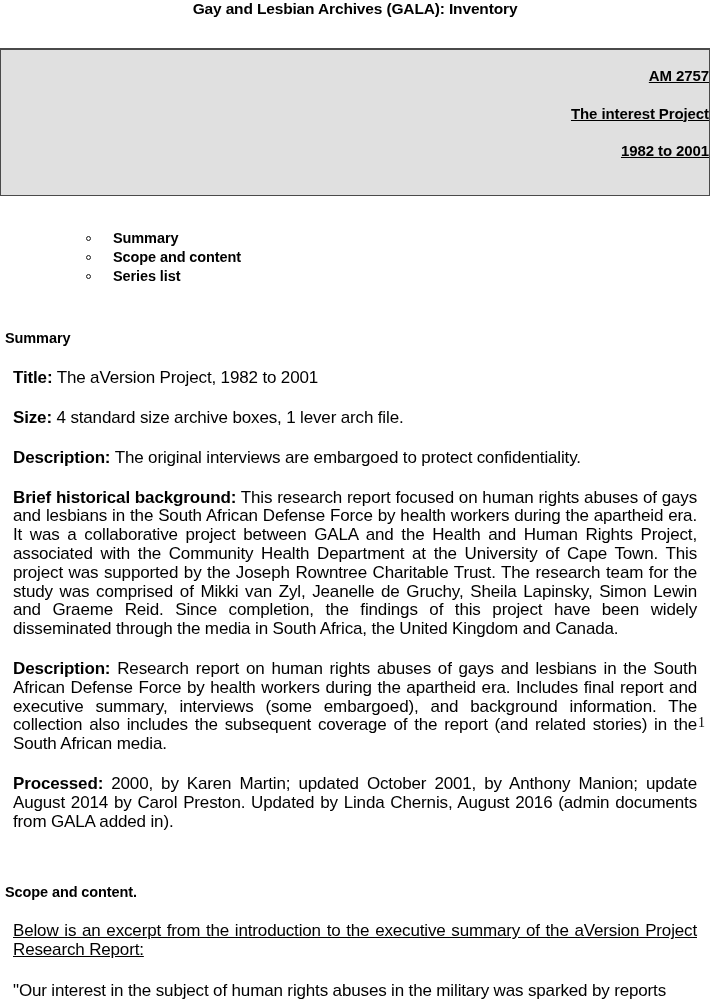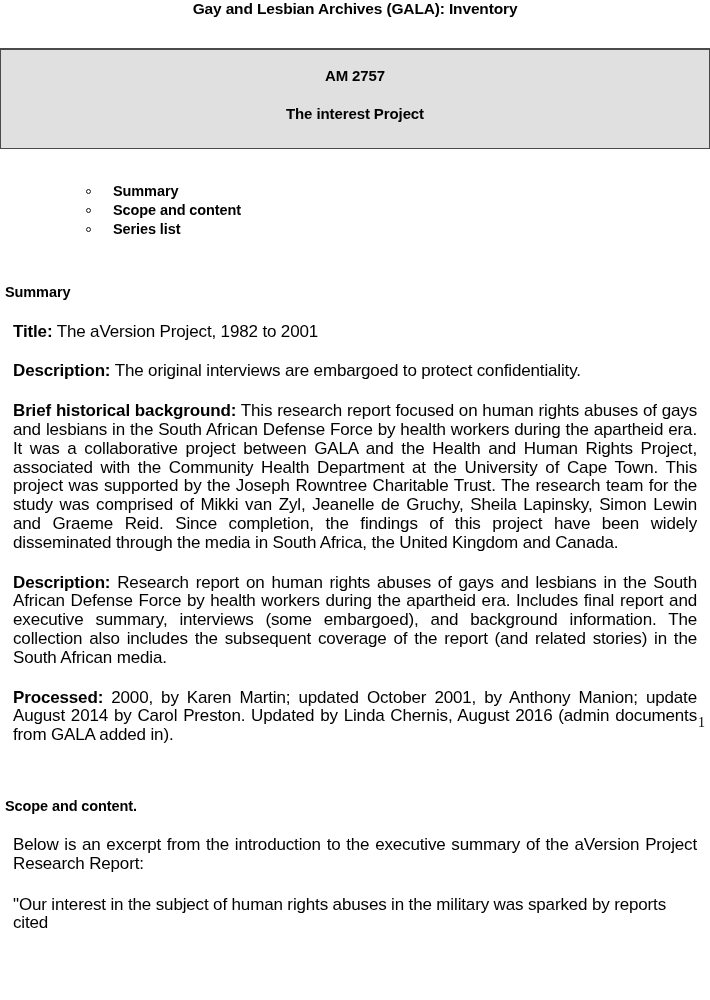--- a/index.html
+++ b/index.html
@@ -38,22 +38,23 @@
   
   .title-box {
     margin-top: 31px;
     margin-left: -5px;
     margin-right: -5px;
     width: 710px;
     box-sizing: border-box;
     background: #e0e0e0;
     border: 1px solid #4a4a4a;
     border-top-width: 2px;
-    padding: 18px 0 26px 0;
-    text-align: center;
+    padding: 18px 0 35px 0;
+    text-align: right;
+    text-decoration: underline;
   }
   .title-box .tb-line {
     font-size: 15px;
     font-weight: bold;
     line-height: 1.1;
     margin: 0;
     letter-spacing: -0.1px;
   }
   .title-box .tb-line + .tb-line {
     margin-top: 21px;
@@ -114,21 +115,21 @@
   .body-text b { font-weight: bold; }
 
   .sp-summary-head { margin-top: 44px; }
   .sp-title   { margin-top: 23px; }
   .sp-size    { margin-top: 21px; }
   .sp-restr   { margin-top: 21px; }
   .sp-brief   { margin-top: 21px; }
   .sp-desc    { margin-top: 21px; }
   .sp-proc    { margin-top: 21px; }
   .sp-scope-head { margin-top: 53px; }
-  .sp-below   { margin-top: 22px; }
+  .sp-below   { margin-top: 22px; text-decoration: underline; }
   .sp-quote   { margin-top: 22px; }
 
   
   .page-number {
     position: absolute;
     right: 5px;
     bottom: -2px;
     font-size: 14px;
     line-height: 14px;
     font-family: "Liberation Serif", serif;
@@ -137,20 +138,21 @@
 </head>
 <body>
 
 <div class="page">
 
   <div class="doc-title">Gay and Lesbian Archives (GALA): Inventory</div>
 
   <div class="title-box">
     <div class="tb-line">AM 2757</div>
     <div class="tb-line">The interest Project</div>
+    <div class="tb-line">1982 to 2001</div>
   </div>
 
   <ul class="nav-list">
     <li>
       <span class="marker"></span>
       <span>Summary</span>
     </li>
     <li>
       <span class="marker"></span>
       <span>Scope and content</span>
@@ -160,20 +162,23 @@
       <span>Series list</span>
     </li>
   </ul>
 
   <h2 class="section-head sp-summary-head">Summary</h2>
 
   <p class="body-text noj sp-title">
     <b>Title:</b><span> The aVersion Project, 1982 to 2001</span>
   </p>
 
+  <p class="body-text noj sp-size">
+    <b>Size:</b><span> 4 standard size archive boxes, 1 lever arch file.</span>
+  </p>
 
   <p class="body-text noj sp-restr">
     <b>Description:</b><span>  The original interviews are embargoed to protect confidentiality.</span>
   </p>
 
   <p class="body-text sp-brief">
     <b>Brief historical background:</b><span> This research report focused on human rights abuses of gays and lesbians in the South African Defense Force by health workers during the apartheid era.  It was a collaborative project between GALA and the Health and Human Rights Project, associated with the Community Health Department at the University of Cape Town.  This project was supported by the Joseph Rowntree Charitable Trust.  The research team for the study was comprised of Mikki van Zyl, Jeanelle de Gruchy, Sheila Lapinsky, Simon Lewin and Graeme Reid.  Since completion, the findings of this project have been widely disseminated through the media in South Africa, the United Kingdom and Canada.</span>
   </p>
 
   <p class="body-text sp-desc">

